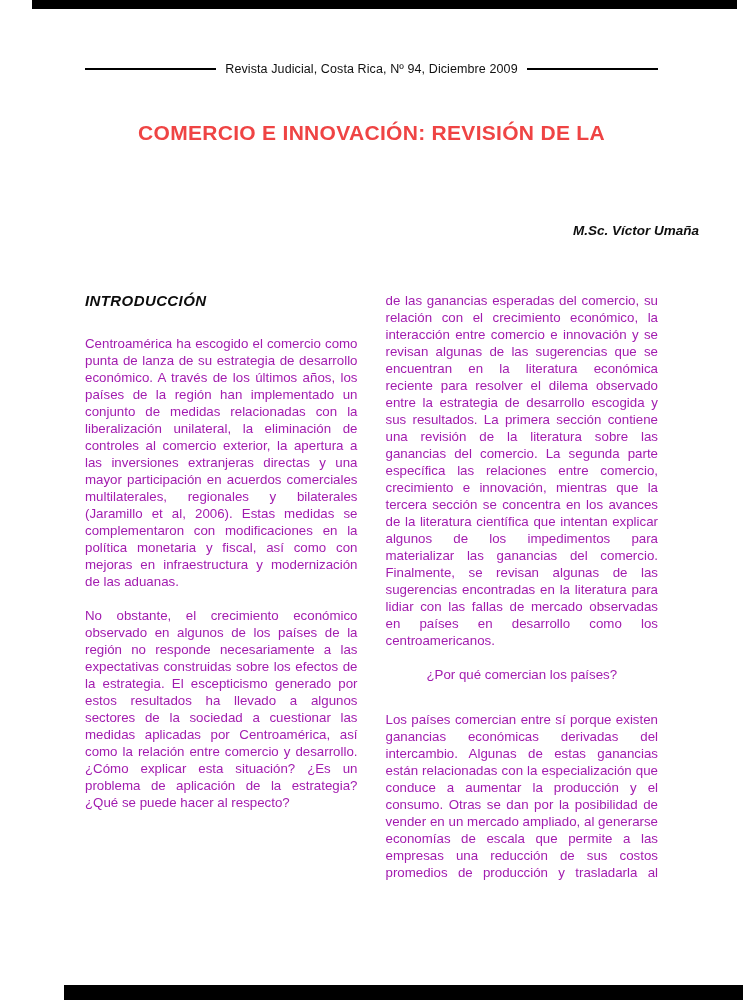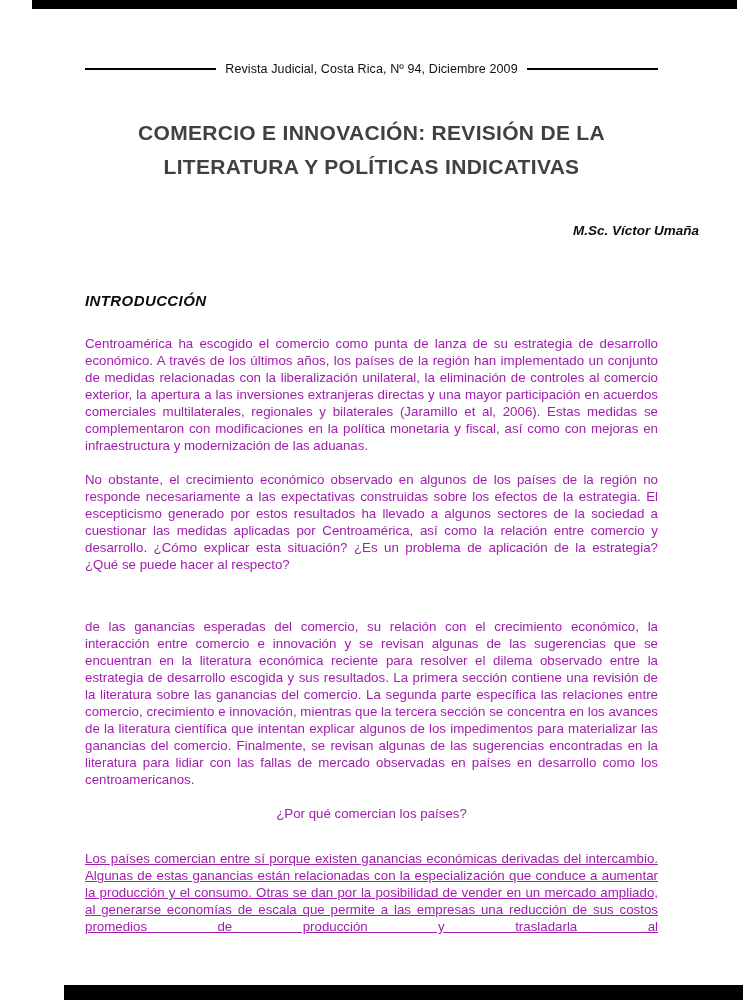--- a/index.html
+++ b/index.html
@@ -47,42 +47,41 @@
     letter-spacing: 0.1px;
   }
   
   .title {
     position: absolute;
     top: 116px; left: 55px; right: 55px;
     text-align: center;
     font-size: 21px;
     font-weight: bold;
     line-height: 1.62;
-    color: #404040;
+    color: #ef4444;
     letter-spacing: 0.3px;
   }
   .title-line { display: block; }
   
   .author {
     position: absolute;
     top: 221px; right: 44px;
     text-align: right;
     font-style: italic;
     font-weight: bold;
     font-size: 13.5px;
     line-height: 1.5;
     color: #0e0e0e;
   }
   
   .columns {
     position: absolute;
     top: 292px; left: 85px; right: 85px;
     display: flex;
     gap: 28px;
-    flex-direction: column;
   }
   .col {
     flex: 1 1 0;
     min-width: 0;
   }
   .section-heading {
     font-size: 15px;
     font-weight: bold;
     font-style: italic;
     letter-spacing: 0.4px;
@@ -92,21 +91,20 @@
   .para {
     font-size: 13.3px;
     line-height: 17px;
     text-align: justify;
     color: #a21caf;
     margin: 0 0 17px 0;
   }
   .para.cont {
     text-align-last: justify;
     margin-bottom: 8px;
-    text-decoration: underline;
   }
   .para.subheading {
     text-align: center;
     margin: 0 0 28px 0;
   }
 </style>
 </head>
 <body>
 
 <div class="page">
@@ -114,21 +112,20 @@
   <div class="scan-bar-top"></div>
 
   <div class="header-row">
     <span class="rule"></span>
     <span class="header-text">Revista Judicial, Costa Rica, Nº 94, Diciembre 2009</span>
     <span class="rule"></span>
   </div>
 
   <h1 class="title">
     <span class="title-line">COMERCIO E INNOVACIÓN: REVISIÓN DE LA</span>
-    <span class="title-line">LITERATURA Y POLÍTICAS INDICATIVAS</span>
   </h1>
 
   <div class="author">
     <div>M.Sc. Víctor Umaña</div>
   </div>
 
   <div class="columns">
 
     <div class="col">
       <h2 class="section-heading">INTRODUCCIÓN</h2>

